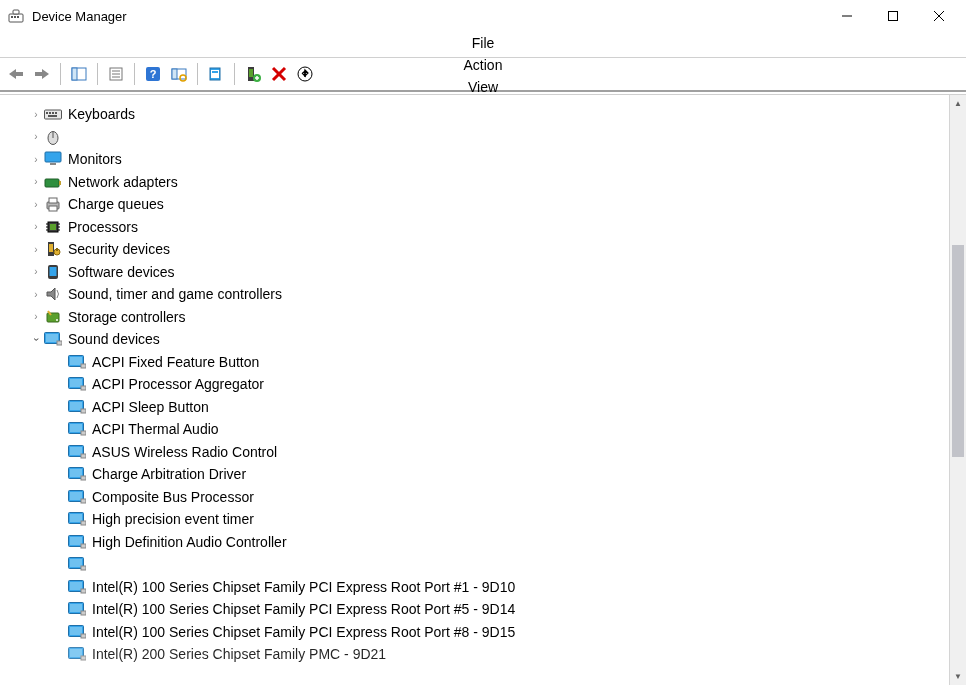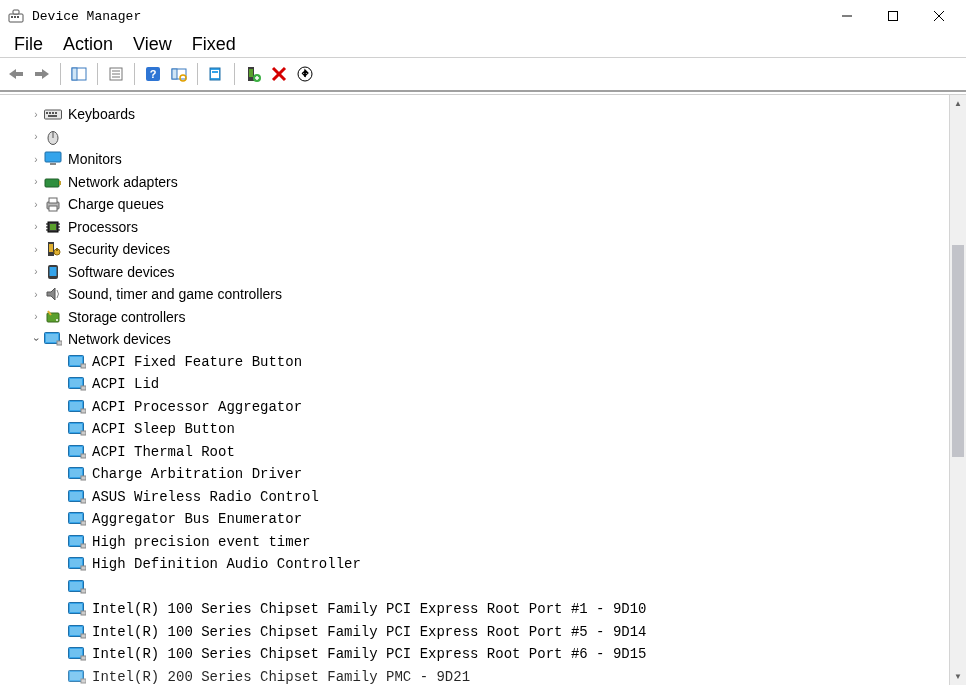--- a/index.html
+++ b/index.html
@@ -14,21 +14,20 @@
     height: 685px;
     position: relative;
   }
   
   .titlebar {
     height: 32px;
     display: flex;
     align-items: center;
     padding: 0 4px 0 8px;
     background: #fff;
-    font-family: Liberation Mono, monospace;
   }
   .titlebar .app-icon {
     width: 16px; height: 16px;
     margin-right: 8px;
   }
   .titlebar .title {
     flex: 0 0 auto;
     font-size: 13px;
   }
   .titlebar .spacer { flex: 1; }
@@ -39,21 +38,22 @@
     font-family: "Segoe UI Symbol", sans-serif;
     font-size: 10px;
   }
   
   .menubar {
     height: 26px;
     display: flex;
     align-items: center;
     padding: 0 4px;
     border-bottom: 1px solid #d0d0d0;
-    font-size: 18px;
+    font-size: 14px;
+    flex-direction: column;
   }
   .menubar .menu-item {
     padding: 3px 10px;
   }
   
   .toolbar {
     height: 34px;
     display: flex;
     align-items: center;
     padding: 0 4px;
@@ -110,21 +110,21 @@
     width:16px; text-align:center; color:#888; font-size:10px;
     display:inline-flex; align-items:center; justify-content:center;
     user-select:none;
   }
   .row .dev-icon {
     width:18px; height:16px; margin-right:6px; flex:0 0 auto;
     display:inline-flex; align-items:center; justify-content:center;
   }
   .row .label { }
   .indent0 { padding-left: 28px; }
-  .indent1 { padding-left: 52px; font-family: Liberation Mono, monospace; }
+  .indent1 { padding-left: 52px; }
 </style>
 </head>
 <body>
 
 <div class="titlebar">
   <span class="app-icon">
     <svg viewBox="0 0 16 16" width="16" height="16">
       <rect x="1" y="6" width="14" height="8" rx="1" fill="#fff" stroke="#555"></rect>
       <rect x="3" y="8" width="2" height="2" fill="#555"></rect>
       <rect x="6" y="8" width="2" height="2" fill="#555"></rect>
@@ -366,21 +366,21 @@
 
     <div class="row indent0">
       <span class="expander" style="transform:rotate(90deg);color:#444;">›</span>
       <span class="dev-icon">
           <svg width="18" height="14">
             <rect x="0.5" y="0.5" width="15" height="11" rx="1" fill="#34a4eb" stroke="#1f6fa8"></rect>
             <rect x="2" y="2" width="12" height="8" fill="#6fc1f0"></rect>
             <rect x="13" y="9" width="5" height="4" fill="#ccc" stroke="#888"></rect>
           </svg>
         </span>
-      <span class="label">Network devices</span>
+      <span class="label">Sound devices</span>
     </div>
 
     <div class="row indent1">
       <span class="expander"></span>
       <span class="dev-icon">
           <svg width="18" height="14">
             <rect x="0.5" y="0.5" width="15" height="11" rx="1" fill="#34a4eb" stroke="#1f6fa8"></rect>
             <rect x="2" y="2" width="12" height="8" fill="#6fc1f0"></rect>
             <rect x="13" y="9" width="5" height="4" fill="#ccc" stroke="#888"></rect>
           </svg>
@@ -389,31 +389,20 @@
     </div>
     <div class="row indent1">
       <span class="expander"></span>
       <span class="dev-icon">
           <svg width="18" height="14">
             <rect x="0.5" y="0.5" width="15" height="11" rx="1" fill="#34a4eb" stroke="#1f6fa8"></rect>
             <rect x="2" y="2" width="12" height="8" fill="#6fc1f0"></rect>
             <rect x="13" y="9" width="5" height="4" fill="#ccc" stroke="#888"></rect>
           </svg>
         </span>
-      <span class="label">ACPI Lid</span>
-    </div>
-    <div class="row indent1">
-      <span class="expander"></span>
-      <span class="dev-icon">
-          <svg width="18" height="14">
-            <rect x="0.5" y="0.5" width="15" height="11" rx="1" fill="#34a4eb" stroke="#1f6fa8"></rect>
-            <rect x="2" y="2" width="12" height="8" fill="#6fc1f0"></rect>
-            <rect x="13" y="9" width="5" height="4" fill="#ccc" stroke="#888"></rect>
-          </svg>
-        </span>
       <span class="label">ACPI Processor Aggregator</span>
     </div>
     <div class="row indent1">
       <span class="expander"></span>
       <span class="dev-icon">
           <svg width="18" height="14">
             <rect x="0.5" y="0.5" width="15" height="11" rx="1" fill="#34a4eb" stroke="#1f6fa8"></rect>
             <rect x="2" y="2" width="12" height="8" fill="#6fc1f0"></rect>
             <rect x="13" y="9" width="5" height="4" fill="#ccc" stroke="#888"></rect>
           </svg>
@@ -422,21 +411,32 @@
     </div>
     <div class="row indent1">
       <span class="expander"></span>
       <span class="dev-icon">
           <svg width="18" height="14">
             <rect x="0.5" y="0.5" width="15" height="11" rx="1" fill="#34a4eb" stroke="#1f6fa8"></rect>
             <rect x="2" y="2" width="12" height="8" fill="#6fc1f0"></rect>
             <rect x="13" y="9" width="5" height="4" fill="#ccc" stroke="#888"></rect>
           </svg>
         </span>
-      <span class="label">ACPI Thermal Root</span>
+      <span class="label">ACPI Thermal Audio</span>
+    </div>
+    <div class="row indent1">
+      <span class="expander"></span>
+      <span class="dev-icon">
+          <svg width="18" height="14">
+            <rect x="0.5" y="0.5" width="15" height="11" rx="1" fill="#34a4eb" stroke="#1f6fa8"></rect>
+            <rect x="2" y="2" width="12" height="8" fill="#6fc1f0"></rect>
+            <rect x="13" y="9" width="5" height="4" fill="#ccc" stroke="#888"></rect>
+          </svg>
+        </span>
+      <span class="label">ASUS Wireless Radio Control</span>
     </div>
     <div class="row indent1">
       <span class="expander"></span>
       <span class="dev-icon">
           <svg width="18" height="14">
             <rect x="0.5" y="0.5" width="15" height="11" rx="1" fill="#34a4eb" stroke="#1f6fa8"></rect>
             <rect x="2" y="2" width="12" height="8" fill="#6fc1f0"></rect>
             <rect x="13" y="9" width="5" height="4" fill="#ccc" stroke="#888"></rect>
           </svg>
         </span>
@@ -444,32 +444,21 @@
     </div>
     <div class="row indent1">
       <span class="expander"></span>
       <span class="dev-icon">
           <svg width="18" height="14">
             <rect x="0.5" y="0.5" width="15" height="11" rx="1" fill="#34a4eb" stroke="#1f6fa8"></rect>
             <rect x="2" y="2" width="12" height="8" fill="#6fc1f0"></rect>
             <rect x="13" y="9" width="5" height="4" fill="#ccc" stroke="#888"></rect>
           </svg>
         </span>
-      <span class="label">ASUS Wireless Radio Control</span>
-    </div>
-    <div class="row indent1">
-      <span class="expander"></span>
-      <span class="dev-icon">
-          <svg width="18" height="14">
-            <rect x="0.5" y="0.5" width="15" height="11" rx="1" fill="#34a4eb" stroke="#1f6fa8"></rect>
-            <rect x="2" y="2" width="12" height="8" fill="#6fc1f0"></rect>
-            <rect x="13" y="9" width="5" height="4" fill="#ccc" stroke="#888"></rect>
-          </svg>
-        </span>
-      <span class="label">Aggregator Bus Enumerator</span>
+      <span class="label">Composite Bus Processor</span>
     </div>
     <div class="row indent1">
       <span class="expander"></span>
       <span class="dev-icon">
           <svg width="18" height="14">
             <rect x="0.5" y="0.5" width="15" height="11" rx="1" fill="#34a4eb" stroke="#1f6fa8"></rect>
             <rect x="2" y="2" width="12" height="8" fill="#6fc1f0"></rect>
             <rect x="13" y="9" width="5" height="4" fill="#ccc" stroke="#888"></rect>
           </svg>
         </span>
@@ -520,21 +509,21 @@
     </div>
     <div class="row indent1">
       <span class="expander"></span>
       <span class="dev-icon">
           <svg width="18" height="14">
             <rect x="0.5" y="0.5" width="15" height="11" rx="1" fill="#34a4eb" stroke="#1f6fa8"></rect>
             <rect x="2" y="2" width="12" height="8" fill="#6fc1f0"></rect>
             <rect x="13" y="9" width="5" height="4" fill="#ccc" stroke="#888"></rect>
           </svg>
         </span>
-      <span class="label">Intel(R) 100 Series Chipset Family PCI Express Root Port #6 - 9D15</span>
+      <span class="label">Intel(R) 100 Series Chipset Family PCI Express Root Port #8 - 9D15</span>
     </div>
     <div class="row indent1" style="opacity:0.85;">
       <span class="expander"></span>
       <span class="dev-icon">
           <svg width="18" height="14">
             <rect x="0.5" y="0.5" width="15" height="11" rx="1" fill="#34a4eb" stroke="#1f6fa8"></rect>
             <rect x="2" y="2" width="12" height="8" fill="#6fc1f0"></rect>
             <rect x="13" y="9" width="5" height="4" fill="#ccc" stroke="#888"></rect>
           </svg>
         </span>

